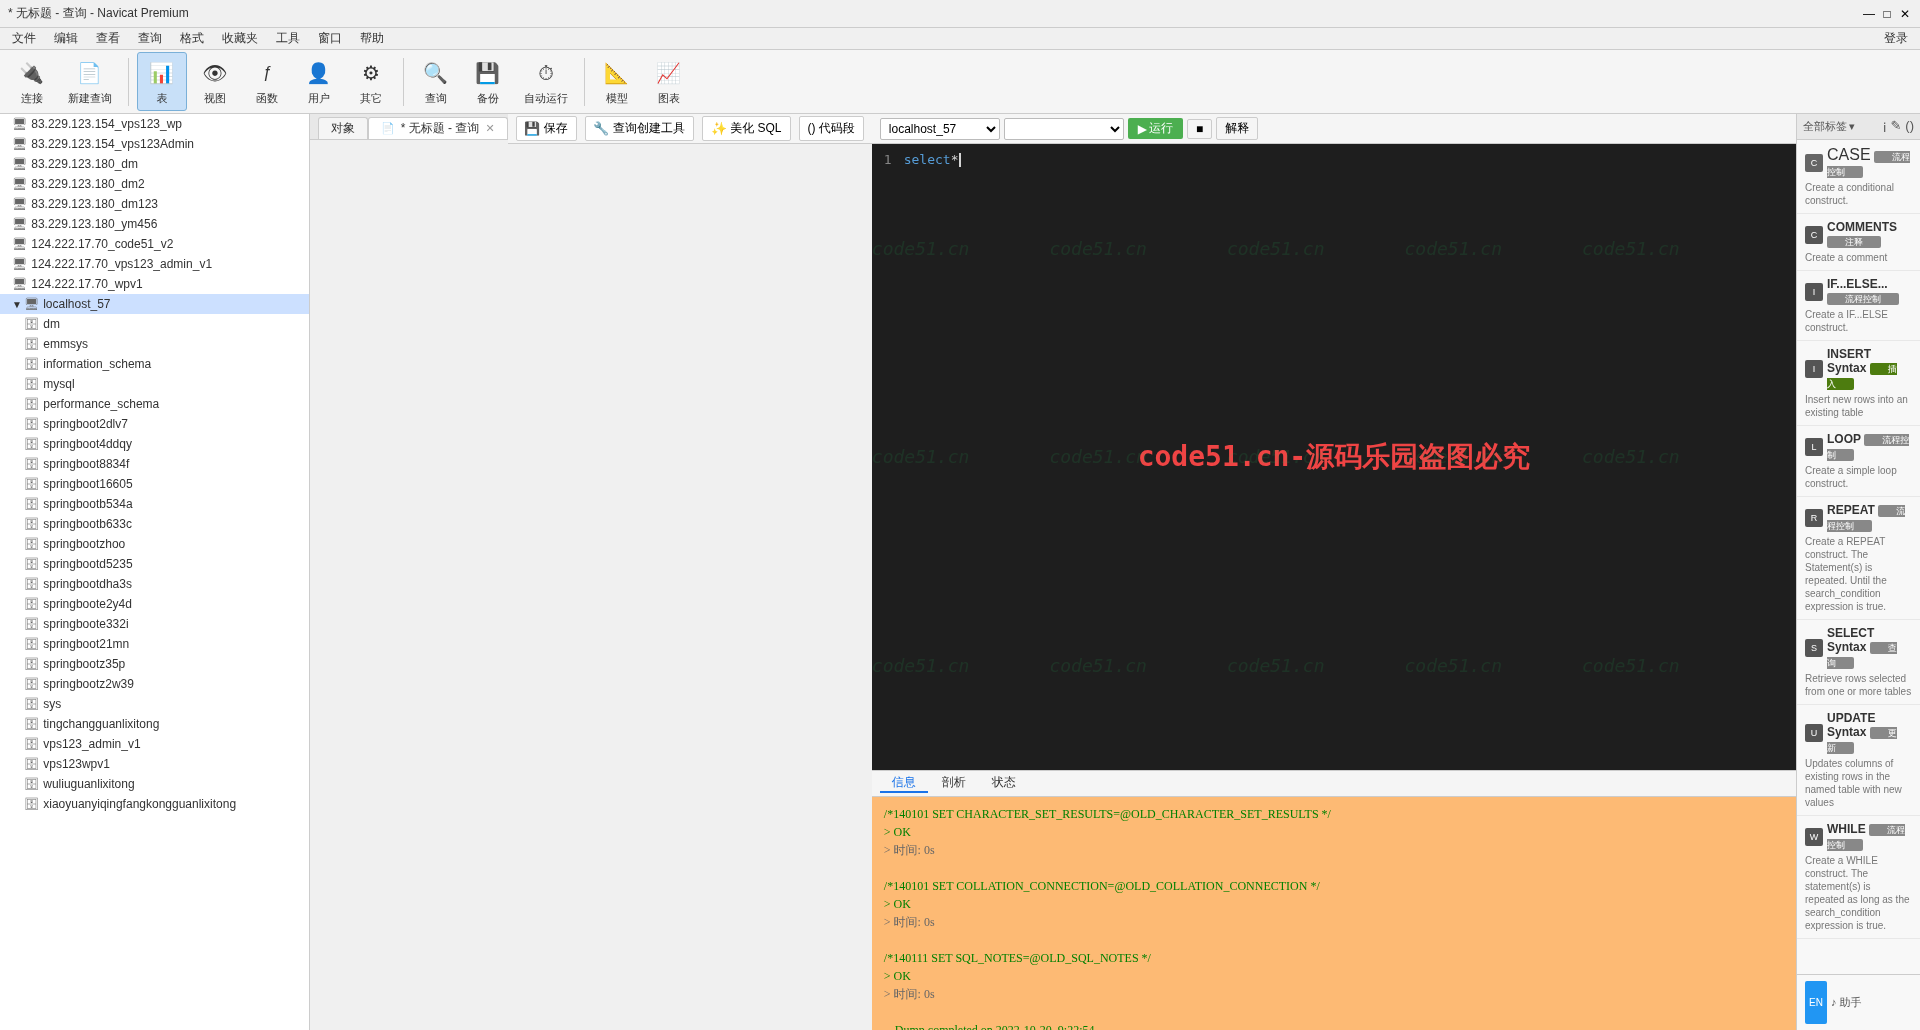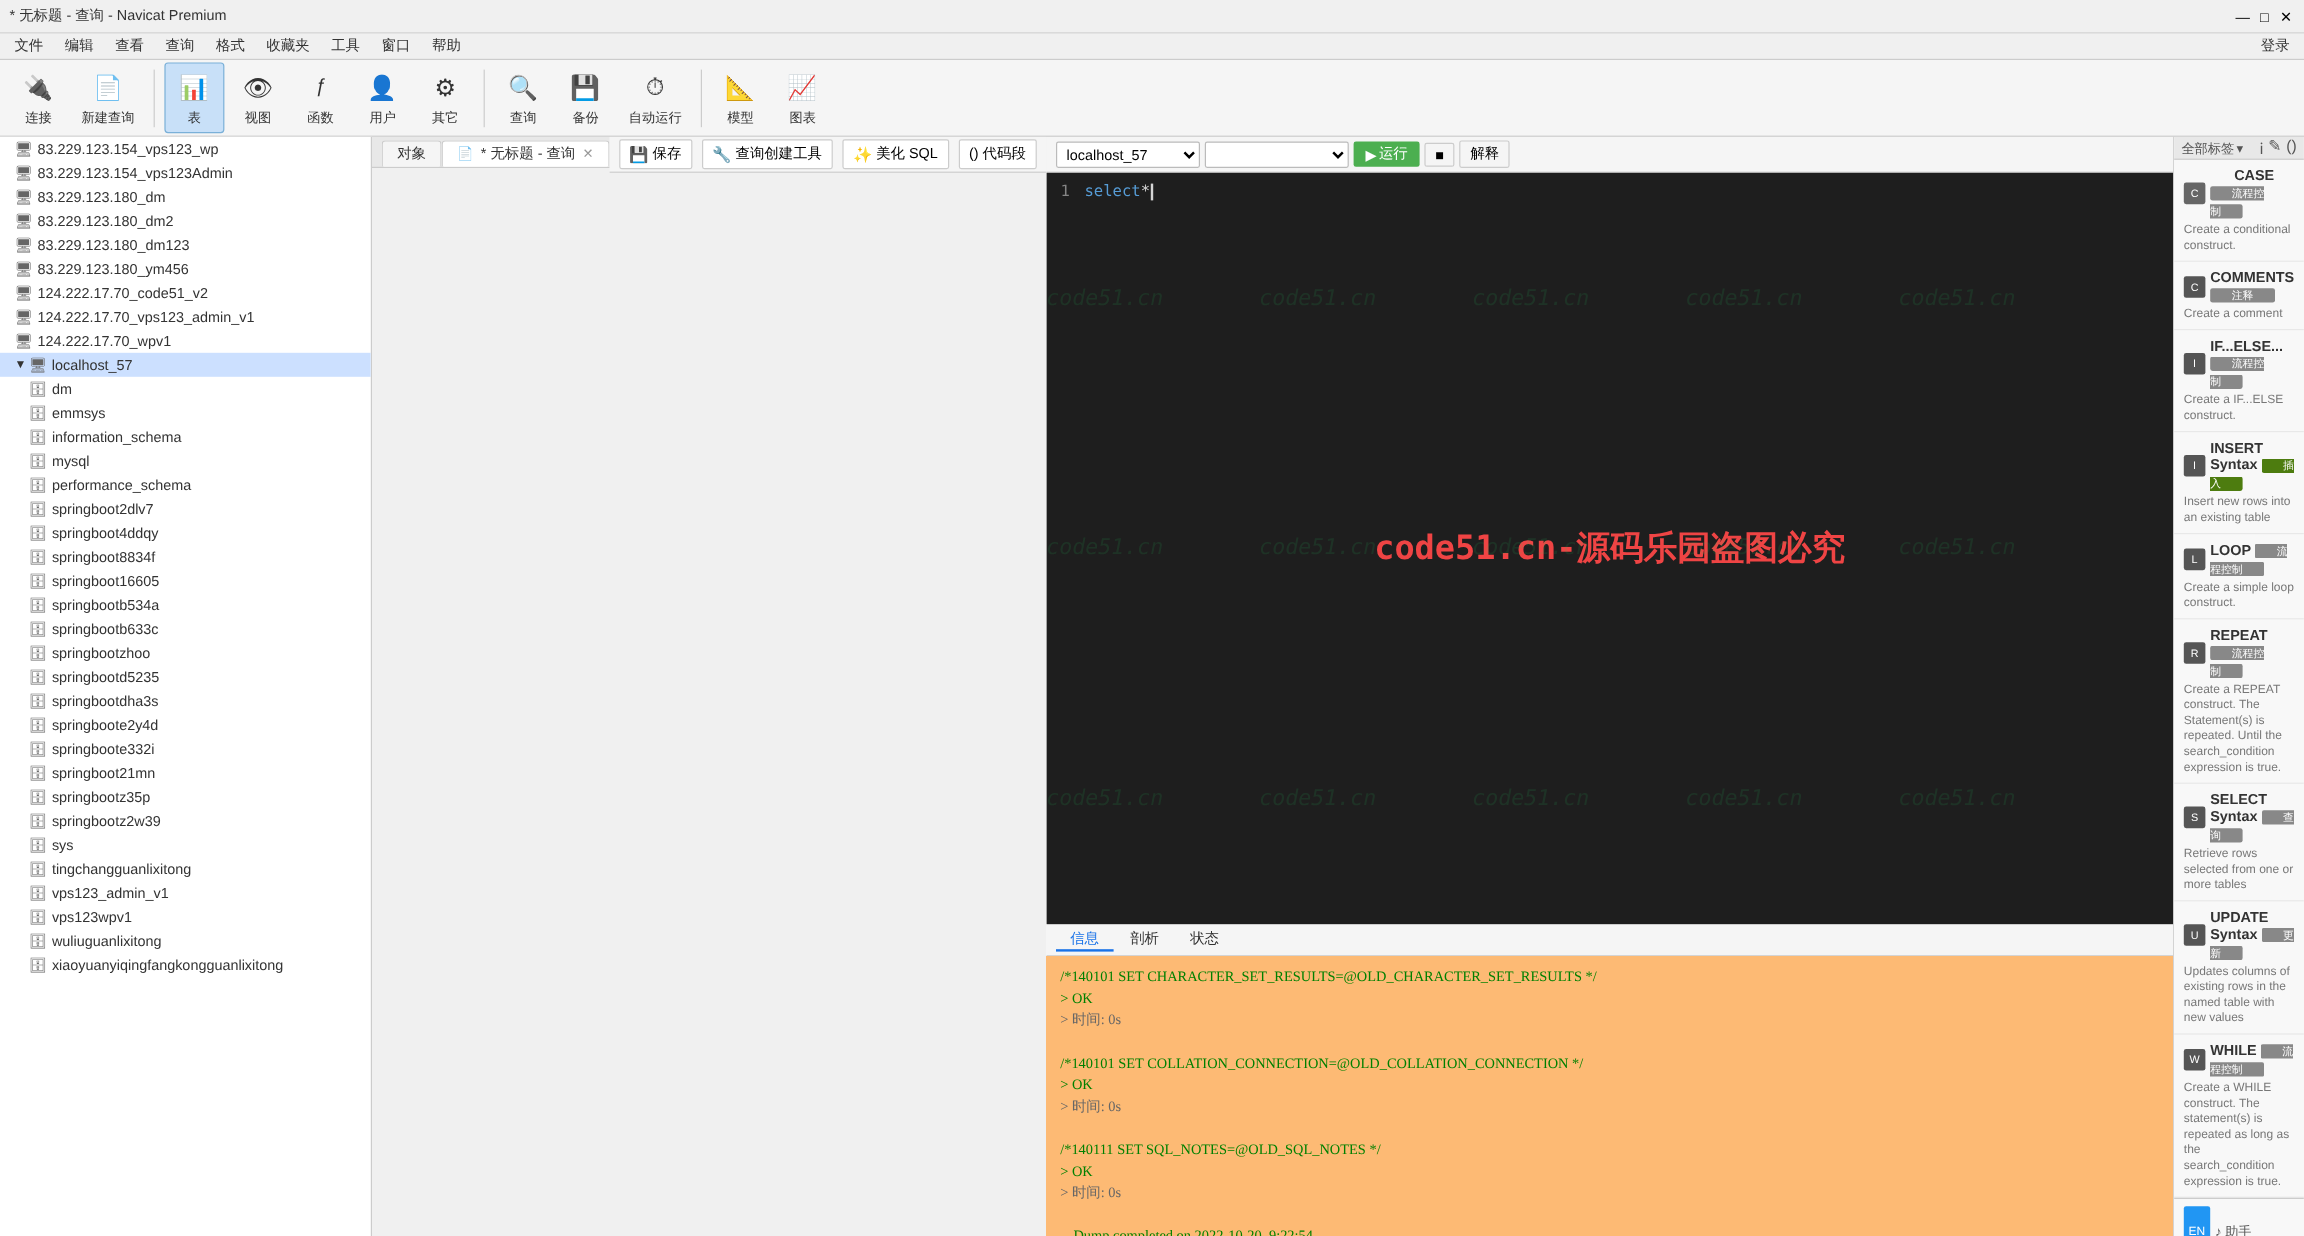--- a/index.html
+++ b/index.html
@@ -70,21 +70,21 @@
     .results-tabs { height: 26px; background: #f5f5f5; border-bottom: 1px solid #ccc; display: flex; align-items: center; padding-left: 8px; gap: 2px; }
     .results-tab { padding: 0 12px; font-size: 12px; cursor: pointer; border-bottom: 2px solid transparent; }
     .results-tab.active { border-bottom: 2px solid #1a73e8; color: #1a73e8; }
     .results-content { flex: 1; overflow-y: auto; padding: 8px 12px; font-family: Liberation Serif, serif; font-size: 12px; color: #333; background: #fdba74; }
     .results-line { line-height: 18px; white-space: pre; }
     .results-ok { color: #008000; }
     .results-time { color: #666; }
     .results-comment { color: #008000; }
 
     
-    .right-panel { width: 109px; background: #f8f8f8; border-left: 1px solid #ccc; display: flex; flex-direction: column; overflow-y: auto; flex-shrink: 0; }
+    .right-panel { width: 124px; background: #f8f8f8; border-left: 1px solid #ccc; display: flex; flex-direction: column; overflow-y: auto; flex-shrink: 0; }
     .right-panel-header { height: 26px; background: #e8e8e8; border-bottom: 1px solid #ccc; display: flex; align-items: center; justify-content: space-between; padding: 0 6px; }
     .right-panel-filter { font-size: 11px; color: #555; display: flex; align-items: center; gap: 2px; }
     .right-panel-icons { display: flex; gap: 4px; }
     .right-panel-icon-btn { font-size: 13px; cursor: pointer; color: #555; }
     .snippet-item { display: flex; flex-direction: column; padding: 6px 8px; border-bottom: 1px solid #e8e8e8; cursor: pointer; }
     .snippet-header { display: flex; align-items: center; gap: 4px; }
     .snippet-icon { width: 18px; height: 18px; background: #555; border-radius: 2px; display: flex; align-items: center; justify-content: center; color: white; font-size: 9px; flex-shrink: 0; }
     .snippet-desc { font-size: 10px; color: #777; margin-top: 2px; line-height: 1.3; }
     .snippet-badge { font-size: 9px; background: #f0ad4e; color: white; padding: 1px 18px; border-radius: 2px; }
 
@@ -444,21 +444,21 @@
         <span class="right-panel-icon-btn">ℹ</span>
         <span class="right-panel-icon-btn">✎</span>
         <span class="right-panel-icon-btn">()</span>
       </div>
     </div>
 
     <div class="snippet-item">
       <div class="snippet-header">
         <div class="snippet-icon" style="background:#666;">C</div>
         <div>
-          <span style="font-size:12px;font-weight:bold;margin-left:20px;">CASE</span>
+          <span style="font-size:16px;font-weight:normal;">CASE</span>
           <span class="snippet-badge" style="background:#888;">流程控制</span>
         </div>
       </div>
       <div class="snippet-desc">Create a conditional construct.</div>
     </div>
 
     <div class="snippet-item">
       <div class="snippet-header">
         <div class="snippet-icon" style="background:#555;">C</div>
         <div>

